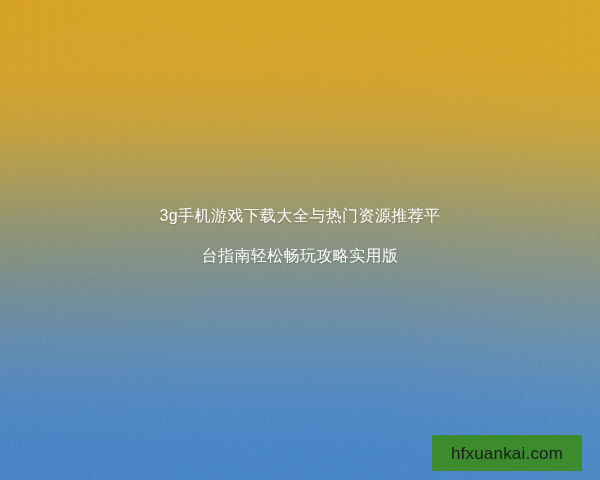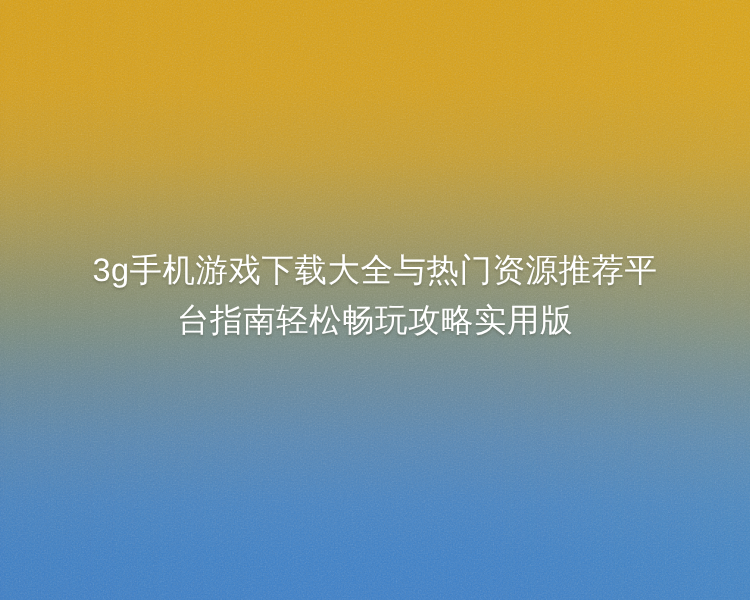--- a/index.html
+++ b/index.html
@@ -64,21 +64,21 @@
 
   
   .title-block {
     position: absolute;
     left: 0;
     right: 0;
     top: 196px;
     padding: 0 40px;
     text-align: center;
     color: #ffffff;
-    font-size: 26px;
+    font-size: 16px;
     line-height: 40px;
     font-weight: 400;
     letter-spacing: 0.4px;
     text-shadow: 0 1px 2px rgba(60,60,40,0.30);
     white-space: pre-line;
   }
 
   
   .badge {
     position: absolute;
@@ -113,14 +113,17 @@
       <feComponentTransfer>
         <feFuncA type="linear" slope="0.55" intercept="-0.02"></feFuncA>
       </feComponentTransfer>
     </filter>
     <rect width="604" height="484" filter="url(#grainFilter)"></rect>
   </svg>
 
   <div class="title-block">3g手机游戏下载大全与热门资源推荐平
 台指南轻松畅玩攻略实用版</div>
 
+  <div class="badge">
+    <span class="badge-label">hfxuankai.com</span>
+  </div>
 
 </div>
 
 </body></html>

